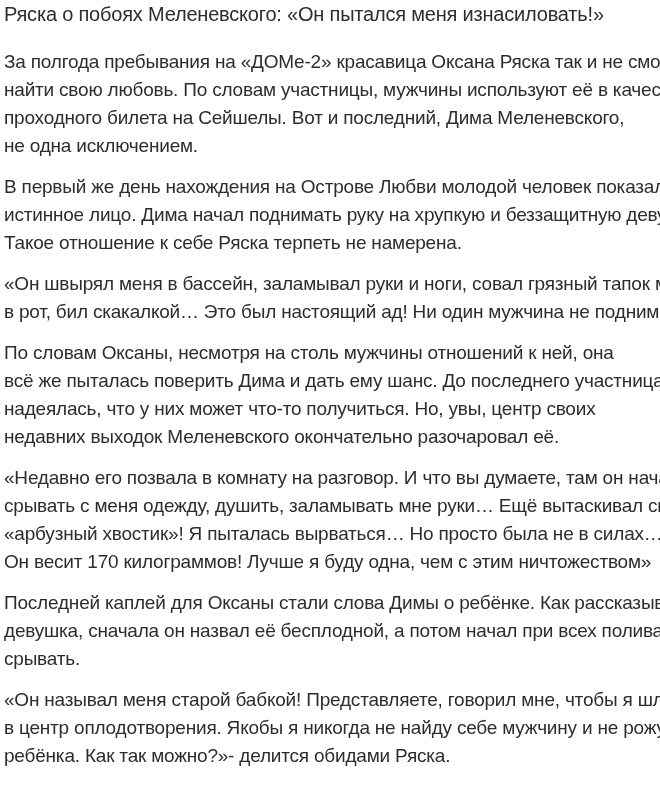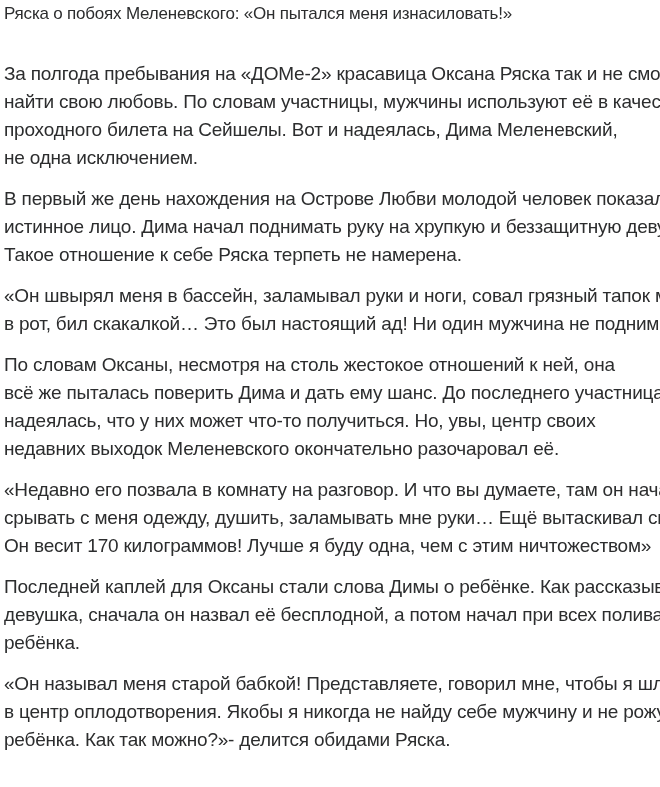--- a/index.html
+++ b/index.html
@@ -11,26 +11,26 @@
     height: 787px;
     overflow: hidden;
     background: #ffffff;
     font-family: "Liberation Sans", sans-serif;
     color: #2c2d2e;
   }
   .article {
     padding: 0 6px 0 4px;
   }
   .article-title {
-    font-size: 17px;
+    font-size: 20px;
     font-weight: 400;
     line-height: 28px;
     letter-spacing: -0.2px;
     white-space: nowrap;
-    margin: 0 0 32px 0;
+    margin: 0 0 20px 0;
   }
   .para {
     margin: 0 0 13px 0;
   }
   .line {
     font-size: 19px;
     line-height: 28px;
     letter-spacing: -0.2px;
     white-space: nowrap;
   }
@@ -38,52 +38,53 @@
 </head>
 <body style="color: rgb(44, 45, 46); background: rgb(255, 255, 255);">
 
 <div class="article">
 
   <h1 class="article-title">Ряска о побоях Меленевского: «Он пытался меня изнасиловать!»</h1>
 
   <p class="para">
     <span class="line" style="display:block">За полгода пребывания на «ДОМе-2» красавица Оксана Ряска так и не смогла</span>
     <span class="line" style="display:block">найти свою любовь. По словам участницы, мужчины используют её в качестве</span>
-    <span class="line" style="display:block">проходного билета на Сейшелы. Вот и надеялась, Дима Меленевский,</span>
+    <span class="line" style="display:block">проходного билета на Сейшелы. Вот и последний, Дима Меленевского,</span>
     <span class="line" style="display:block">не одна исключением.</span>
   </p>
 
   <p class="para">
     <span class="line" style="display:block">В первый же день нахождения на Острове Любви молодой человек показал своё</span>
     <span class="line" style="display:block">истинное лицо. Дима начал поднимать руку на хрупкую и беззащитную девушку.</span>
     <span class="line" style="display:block">Такое отношение к себе Ряска терпеть не намерена.</span>
   </p>
 
   <p class="para">
     <span class="line" style="display:block">«Он швырял меня в бассейн, заламывал руки и ноги, совал грязный тапок мне</span>
     <span class="line" style="display:block">в рот, бил скакалкой… Это был настоящий ад! Ни один мужчина не поднимал</span>
   </p>
 
   <p class="para">
-    <span class="line" style="display:block">По словам Оксаны, несмотря на столь жестокое отношений к ней, она</span>
+    <span class="line" style="display:block">По словам Оксаны, несмотря на столь мужчины отношений к ней, она</span>
     <span class="line" style="display:block">всё же пыталась поверить Дима и дать ему шанс. До последнего участница</span>
     <span class="line" style="display:block">надеялась, что у них может что-то получиться. Но, увы, центр своих</span>
     <span class="line" style="display:block">недавних выходок Меленевского окончательно разочаровал её.</span>
   </p>
 
   <p class="para">
     <span class="line" style="display:block">«Недавно его позвала в комнату на разговор. И что вы думаете, там он начал</span>
     <span class="line" style="display:block">срывать с меня одежду, душить, заламывать мне руки… Ещё вытаскивал свой</span>
+    <span class="line" style="display:block">«арбузный хвостик»! Я пыталась вырваться… Но просто была не в силах…</span>
     <span class="line" style="display:block">Он весит 170 килограммов! Лучше я буду одна, чем с этим ничтожеством»</span>
   </p>
 
   <p class="para">
     <span class="line" style="display:block">Последней каплей для Оксаны стали слова Димы о ребёнке. Как рассказывает</span>
     <span class="line" style="display:block">девушка, сначала он назвал её бесплодной, а потом начал при всех поливать</span>
-    <span class="line" style="display:block">ребёнка.</span>
+    <span class="line" style="display:block">срывать.</span>
   </p>
 
   <p class="para">
     <span class="line" style="display:block">«Он называл меня старой бабкой! Представляете, говорил мне, чтобы я шла</span>
     <span class="line" style="display:block">в центр оплодотворения. Якобы я никогда не найду себе мужчину и не рожу</span>
     <span class="line" style="display:block">ребёнка. Как так можно?»- делится обидами Ряска.</span>
   </p>
 
 </div>
 

